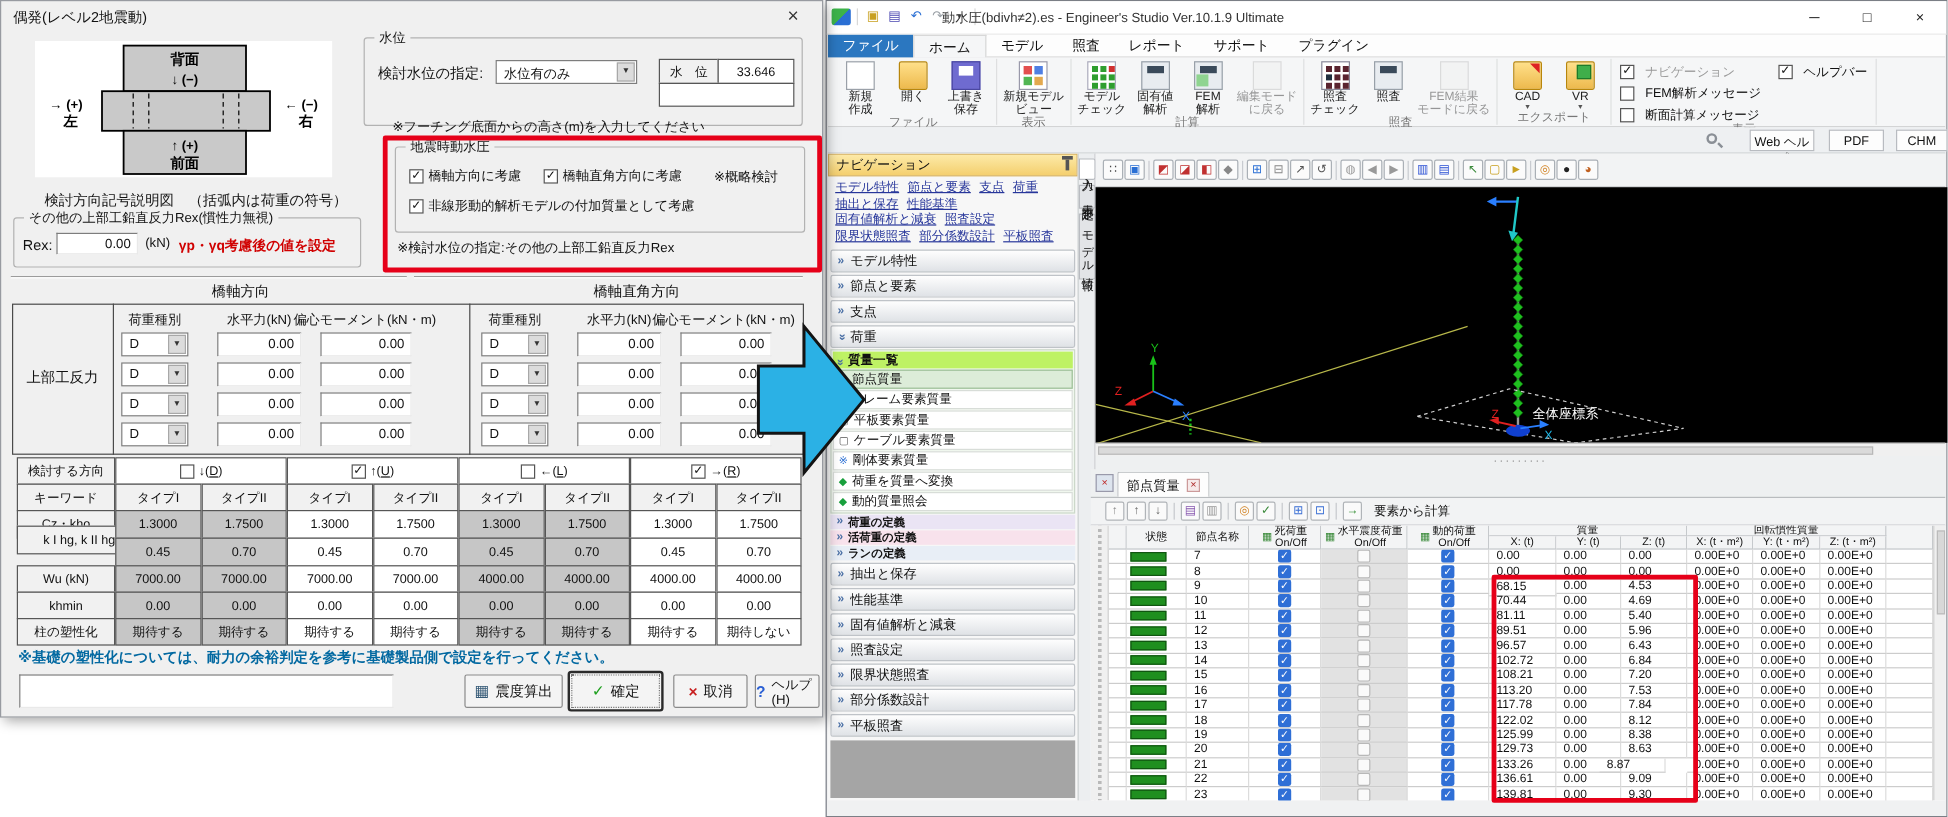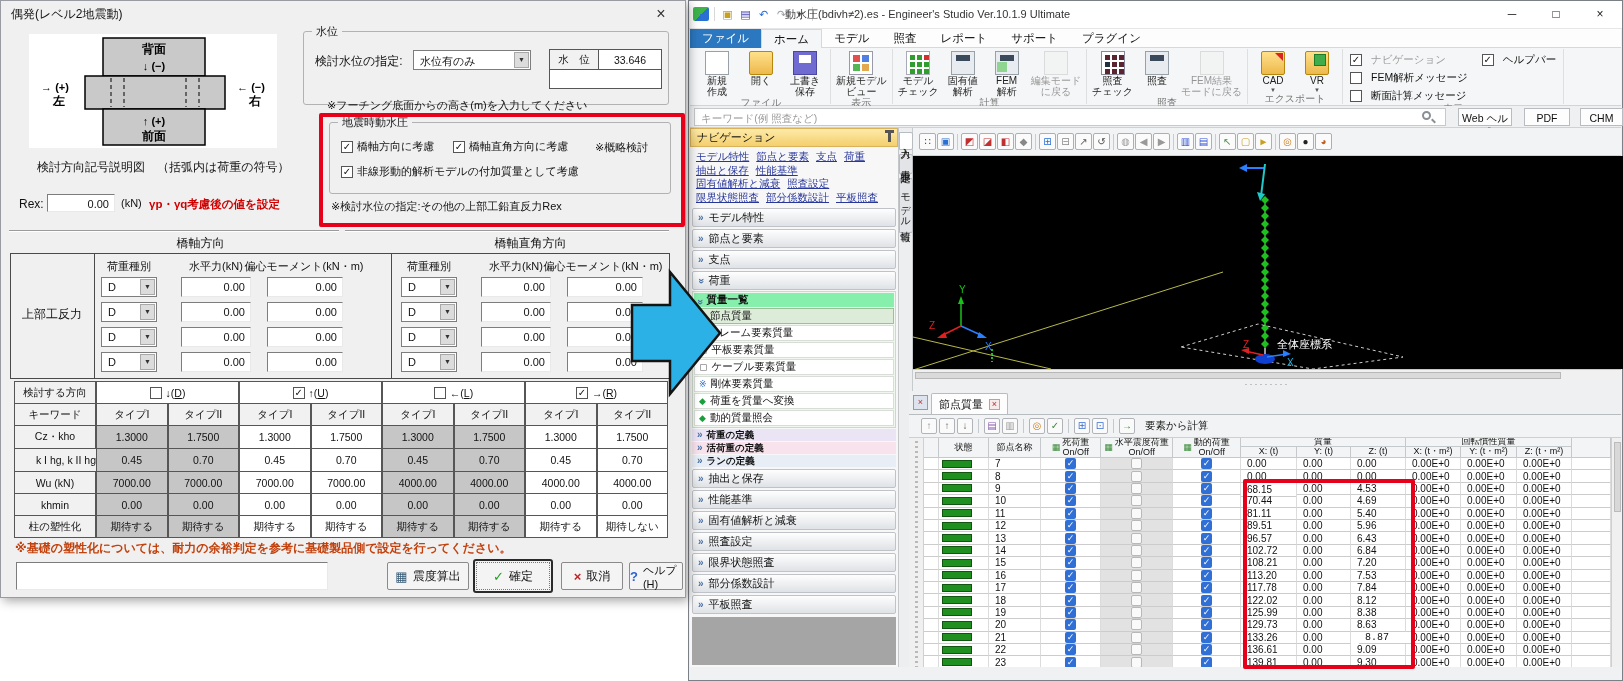--- a/index.html
+++ b/index.html
@@ -14,21 +14,21 @@
 .grp>.leg{position:absolute;top:-8px;left:8px;background:#f0f0f0;padding:0 4px;font-size:11px;white-space:nowrap}
 .lbl{position:absolute;font-size:11px;white-space:nowrap}
 .lbl12{position:absolute;font-size:12px;white-space:nowrap}
 .inp{position:absolute;background:#fff;border:1px solid;border-color:#7d7d7d #e9e9e9 #e9e9e9 #7d7d7d;font-size:11px;text-align:right;padding:3px 5px 0 0}
 .dd{position:absolute;background:#fff;border:1px solid #7d7d7d;font-size:11px;padding:3px 0 0 6px}
 .dd-ar{position:absolute;right:1px;top:1px;bottom:1px;width:15px;background:#dcdcdc;border:1px solid #a8a8a8;font-size:7px;text-align:center;line-height:14px;color:#333}
 .cbx{display:inline-block;width:12px;height:12px;background:#fff;border:1px solid #555;font-size:10px;line-height:10px;text-align:center;font-weight:bold;color:#111;vertical-align:-2px;margin-right:4px;flex:0 0 12px}
 .cbx.on::after{content:"✓"}
 .redbox{position:absolute;border:4px solid #e60019;border-radius:2px;z-index:8;pointer-events:none}
 .note-red{color:#d00000;font-weight:bold}
-.note-blue{position:absolute;color:#c2410c;font-weight:bold;font-size:12px;white-space:nowrap}
+.note-blue{position:absolute;color:#0369a1;font-weight:bold;font-size:12px;white-space:nowrap}
 .etch{position:absolute;height:2px;border-top:1px solid #9b9b9b;border-bottom:1px solid #fff}
 .frame{position:absolute;border:1px solid #4a4a4a;background:#f0f0f0}
 .vline{position:absolute;width:1px;background:#4a4a4a}
 .ctr{display:flex;align-items:center;justify-content:center;text-align:center}
 .sm-lab,.sm-type{position:absolute;background:#f1f1f1;border:1px solid #565656;font-size:10.5px;display:flex;align-items:center;justify-content:center;white-space:nowrap}
 .sm-cell{position:absolute;background:#fff;border:1px solid #565656;font-size:10.5px;display:flex;align-items:center;justify-content:center}
 .sm-cell.gray{background:#c6c6c6}
 .dbtn{position:absolute;height:28px;background:#f4f4f4;border:1px solid #8a8a8a;border-radius:2px;font-size:12px;display:flex;align-items:center;justify-content:center;gap:5px}
 .okwrap{position:absolute;border:2px solid #2a2a2a;border-radius:3px;background:#f4f4f4;padding:1px}
 .okin{width:100%;height:100%;border:1px dotted #777;display:flex;align-items:center;justify-content:center;gap:5px;font-size:12px}
@@ -85,21 +85,21 @@
 #nav{position:absolute;left:1px;top:127px;width:209px;bottom:13px;background:#f7f7f7;border-right:1px solid #c4c7ca;display:flex;flex-direction:column;overflow:hidden}
 .nav-hdr{flex:0 0 19px;background:linear-gradient(#fdeaa8,#f4cf6e);border:1px solid #d9b25a;font-size:11px;display:flex;align-items:center;padding:0 6px}
 .pin{margin-left:auto;width:3px;height:9px;background:#555;position:relative}
 .pin::before{content:"";position:absolute;left:-3px;top:-3px;width:9px;height:3px;background:#555}
 .nav-links{padding:3px 6px 2px;font-size:10.5px;line-height:13.5px}
 .nav-links span{color:#28379b;text-decoration:underline;margin-right:7px;white-space:nowrap;display:inline-block}
 .nav-sec{flex:0 0 19px;margin:2px 2px 0;background:linear-gradient(#fefefe,#dfe2e6);border:1px solid #bfc3c8;border-radius:2px;font-size:11px;display:flex;align-items:center;padding:0 5px;gap:5px}
 .chev{color:#4a6fa5;font-weight:bold;font-size:10px;line-height:10px}
 .chev.down{display:inline-block;transform:rotate(90deg)}
 .massarea{background:#f0f7ee;border:1px solid #ccd8ca;margin:1px 2px 0;padding:1px}
-.masshdr{font-size:10.5px;font-weight:bold;height:14px;display:flex;align-items:flex-end;gap:4px;padding:0 3px;background:#86efac}
+.masshdr{font-size:10.5px;font-weight:bold;height:14px;display:flex;align-items:flex-end;gap:4px;padding:0 3px;background:#bef264}
 .nav-item{height:16px;background:#fff;border:1px solid #d8ddd8;margin-top:1px;font-size:10.5px;display:flex;align-items:center;gap:4px;padding:0 4px;white-space:nowrap}
 .nav-item.sel{background:#dcecd8;border-color:#9bbf97}
 .ig{font-size:9px;line-height:9px}
 .nav-def{height:12px;font-size:9.5px;font-weight:bold;display:flex;gap:4px;padding:0 5px;margin:1px 2px 0;align-items:center}
 .def0{background:#eae4f4}.def1{background:#f8e2ec}.def2{background:#e8eef6}
 .nav-fill{flex:1;background:#a5a5a5;margin:3px 2px 2px}
 
 #stabs{position:absolute;left:210px;top:127px;width:14px;bottom:13px;background:#eceef0;border-right:1px solid #c8cbce}
 .stab{writing-mode:vertical-rl;font-size:10px;padding:7px 0;text-align:center;width:14px;border:1px solid #b8bbc0;background:#e2e4e7;margin-top:4px;border-radius:0 2px 2px 0;letter-spacing:1px}
 .stab.active{background:#fff}
@@ -154,20 +154,23 @@
     <text x="125" y="36" font-size="11" font-weight="bold" text-anchor="middle">↓ (−)</text>
     <text x="125" y="91" font-size="11" font-weight="bold" text-anchor="middle">↑ (+)</text>
     <text x="125" y="106" font-size="12" font-weight="bold" text-anchor="middle">前面</text>
     <text x="26" y="57" font-size="11" font-weight="bold" text-anchor="middle">→ (+)</text>
     <text x="30" y="71" font-size="12" font-weight="bold" text-anchor="middle">左</text>
     <text x="222" y="57" font-size="11" font-weight="bold" text-anchor="middle">← (−)</text>
     <text x="226" y="71" font-size="12" font-weight="bold" text-anchor="middle">右</text>
   </svg>
   <div class="lbl12" style="left:36px;top:158px">検討方向記号説明図　（括弧内は荷重の符号）</div>
 
+  <div class="grp" style="left:10px;top:180px;width:290px;height:42px">
+    <span class="leg">その他の上部工鉛直反力Rex(慣性力無視)</span>
+  </div>
   <div class="lbl12" style="left:18px;top:196px">Rex:</div>
   <div class="inp" style="left:46px;top:193px;width:68px;height:18px">0.00</div>
   <div class="lbl" style="left:120px;top:196px">(kN)</div>
   <div class="lbl note-red" style="left:148px;top:196px;font-size:11.5px">γp・γq考慮後の値を設定</div>
 
   <div class="grp" style="left:302px;top:30px;width:366px;height:74px">
     <span class="leg">水位</span>
   </div>
   <div class="lbl12" style="left:314px;top:52px">検討水位の指定:</div>
   <div class="dd" style="left:412px;top:49px;width:118px;height:20px">
@@ -236,21 +239,21 @@
       <div class="inp" style="left: 566px; top: 326px; width: 76px; height: 20px; position: absolute;">0.00</div>
       <div class="dd" style="left: 400px; top: 351px; width: 56px; height: 20px; position: absolute;"><span>D</span><span class="dd-ar">▼</span></div>
       <div class="inp" style="left: 480px; top: 351px; width: 70px; height: 20px; position: absolute;">0.00</div>
       <div class="inp" style="left: 566px; top: 351px; width: 76px; height: 20px; position: absolute;">0.00</div>
     </div>
 
   <div id="seismic">
       <div class="sm-lab" style="left: 13px; top: 380px; width: 82px; height: 23px; position: absolute;">検討する方向</div>
       <div class="sm-lab" style="left: 13px; top: 402px; width: 82px; height: 23px; position: absolute;">キーワード</div>
       <div class="sm-lab" style="left: 13px; top: 424px; width: 82px; height: 24px; position: absolute;">Cz・kho</div>
-      <div class="sm-lab" style="left: 13px; top: 447px; width: 104px; height: 24px; position: absolute;">k I hg, k II hg</div>
+      <div class="sm-lab" style="left: 13px; top: 437px; width: 104px; height: 24px; position: absolute;">k I hg, k II hg</div>
       <div class="sm-lab" style="left: 13px; top: 470px; width: 82px; height: 23px; position: absolute;">Wu (kN)</div>
       <div class="sm-lab" style="left: 13px; top: 492px; width: 82px; height: 23px; position: absolute;">khmin</div>
       <div class="sm-lab" style="left: 13px; top: 514px; width: 82px; height: 23px; position: absolute;">柱の塑性化</div>
       <div class="sm-cell" style="left: 95px; top: 380px; width: 143px; height: 23px; position: absolute;">
         <span class="cbx"></span>
         <span>↓(<u>D</u>)</span>
       </div>
       <div class="sm-cell" style="left: 238px; top: 380px; width: 143px; height: 23px; position: absolute;">
         <span class="cbx on"></span>
         <span>↑(<u>U</u>)</span>
@@ -470,21 +473,20 @@
             <div class="rcb">
               <span class="cbx on"></span>
               <span>ヘルプバー</span>
             </div>
           </div>
         </div>
         <div class="rglbl">表示</div>
       </div>
     </div>
   <div id="helpbar">
-    <div class="kw">キーワード(例 照査など)</div>
     <div class="mag"></div>
     <div class="hbtn" style="left:768px;width:54px">Web ヘルプ</div>
     <div class="hbtn" style="left:834px;width:46px">PDF</div>
     <div class="hbtn" style="left:890px;width:43px">CHM</div>
   </div>
 
   <div id="nav">
       <div class="nav-hdr">ナビゲーション<div class="pin"></div></div>
       <div class="nav-links"><span>モデル特性</span><span>節点と要素</span><span>支点</span><span>荷重</span><span>抽出と保存</span><span>性能基準</span><span>固有値解析と減衰</span><span>照査設定</span><span>限界状態照査</span><span>部分係数設計</span><span>平板照査</span></div>
       <div class="nav-sec">
@@ -1017,21 +1019,21 @@
         <div class="bc" style="margin: 0px auto;">✓</div>
       </div>
       <div class="gc-cell grayc" style="left: 192px; top: 193.6px; width: 72px; height: 12.4px; position: absolute;">
         <div class="gcb"></div>
       </div>
       <div class="gc-cell" style="left: 264px; top: 193.6px; width: 68px; height: 12.4px; position: absolute;">
         <div class="bc" style="margin: 0px auto;">✓</div>
       </div>
       <div class="gc-cell" style="left: 332px; top: 193.6px; width: 56px; height: 12.4px; position: absolute; padding-left: 6px;">133.26</div>
       <div class="gc-cell" style="left: 388px; top: 193.6px; width: 54px; height: 12.4px; position: absolute; padding-left: 6px;">0.00</div>
-      <div class="gc-cell" style="left: 450px; top: 193.6px; width: 55px; height: 12.4px; position: absolute; padding-left: 6px; font-family: Liberation Mono, monospace;">8.87</div>
+      <div class="gc-cell" style="left: 424px; top: 193.6px; width: 55px; height: 12.4px; position: absolute; padding-left: 6px;">8.87</div>
       <div class="gc-cell" style="left: 497px; top: 193.6px; width: 55px; height: 12.4px; position: absolute; padding-left: 6px;">0.00E+0</div>
       <div class="gc-cell" style="left: 552px; top: 193.6px; width: 56px; height: 12.4px; position: absolute; padding-left: 6px;">0.00E+0</div>
       <div class="gc-cell" style="left: 608px; top: 193.6px; width: 55px; height: 12.4px; position: absolute; padding-left: 6px;">0.00E+0</div>
       <div class="gc-cell" style="left: 663px; top: 193.6px; width: 39px; height: 12.4px; position: absolute;"></div>
       <div class="gc-cell" style="left: 15px; top: 206px; width: 15px; height: 12.4px; position: absolute;"></div>
       <div class="gc-cell" style="left: 30px; top: 206px; width: 50px; height: 12.4px; position: absolute;">
         <div class="gbar"></div>
       </div>
       <div class="gc-cell" style="left: 80px; top: 206px; width: 52px; height: 12.4px; position: absolute; padding-left: 6px;">22</div>
       <div class="gc-cell" style="left: 132px; top: 206px; width: 60px; height: 12.4px; position: absolute;">

